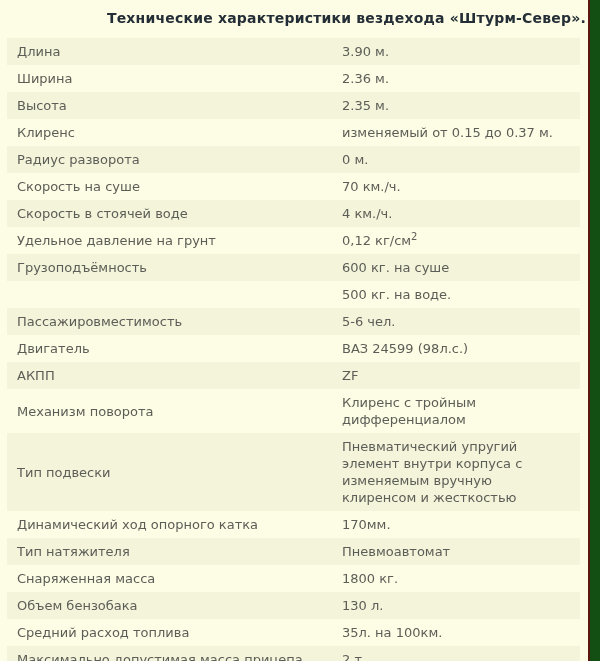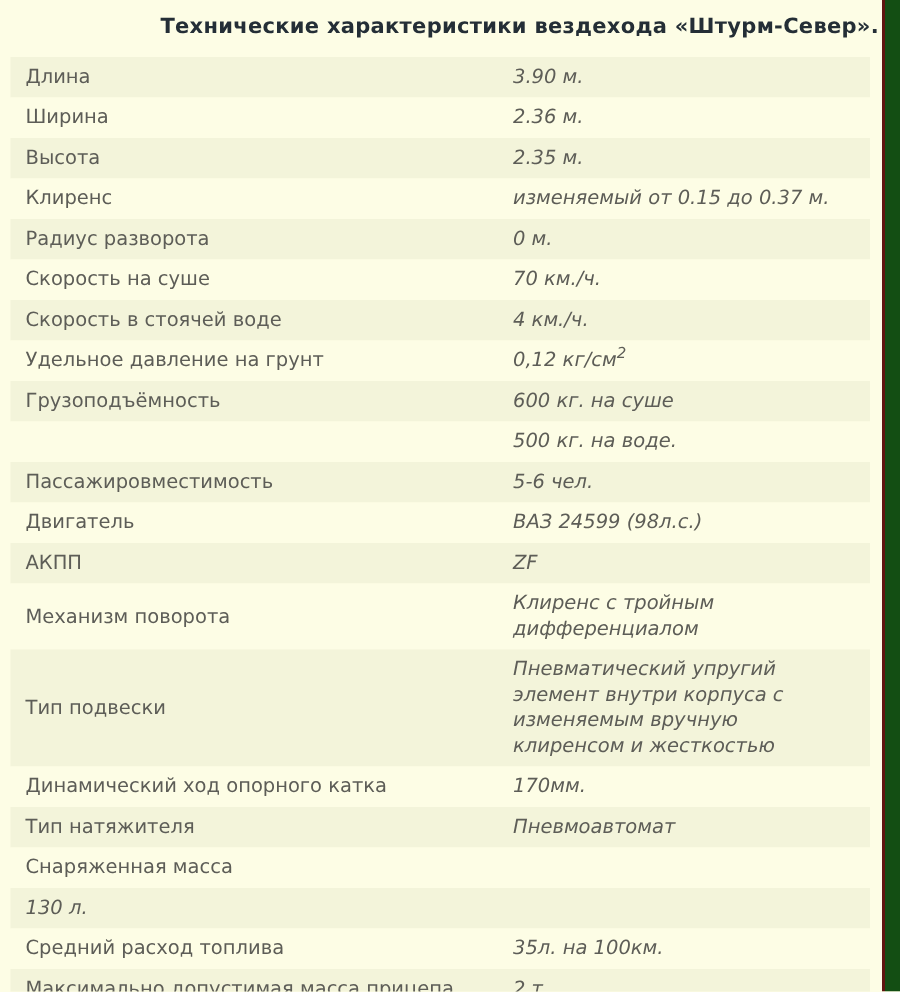--- a/index.html
+++ b/index.html
@@ -36,21 +36,20 @@
   }
   .spec-row:nth-child(odd)  { background: var(--row-odd, #f3f4da); }
   .spec-row:nth-child(even) { background: var(--row-even, #fdfde5); }
   .spec-label {
     flex: 0 0 315px;
     padding-right: 10px;
   }
   .spec-value {
     flex: 1 1 auto;
     padding-right: 8px;
-    font-style: italic;
   }
   .spec-value sup {
     font-size: 10px;
     line-height: 0;
   }
   .right-border {
     position: absolute;
     top: 0;
     right: 0;
     height: 661px;
@@ -138,22 +137,24 @@
       <div class="spec-row">
         <span class="spec-label">Динамический ход опорного катка</span>
         <span class="spec-value"><span>170мм.</span></span>
       </div>
       <div class="spec-row">
         <span class="spec-label">Тип натяжителя</span>
         <span class="spec-value"><span>Пневмоавтомат</span></span>
       </div>
       <div class="spec-row">
         <span class="spec-label">Снаряженная масса</span>
+        <span class="spec-value"><span>1800 кг.</span></span>
       </div>
       <div class="spec-row">
+        <span class="spec-label">Объем бензобака</span>
         <span class="spec-value"><span>130 л.</span></span>
       </div>
       <div class="spec-row">
         <span class="spec-label">Средний расход топлива</span>
         <span class="spec-value"><span>35л. на 100км.</span></span>
       </div>
       <div class="spec-row">
         <span class="spec-label">Максимально допустимая масса прицепа</span>
         <span class="spec-value"><span>2 т.</span></span>
       </div>

